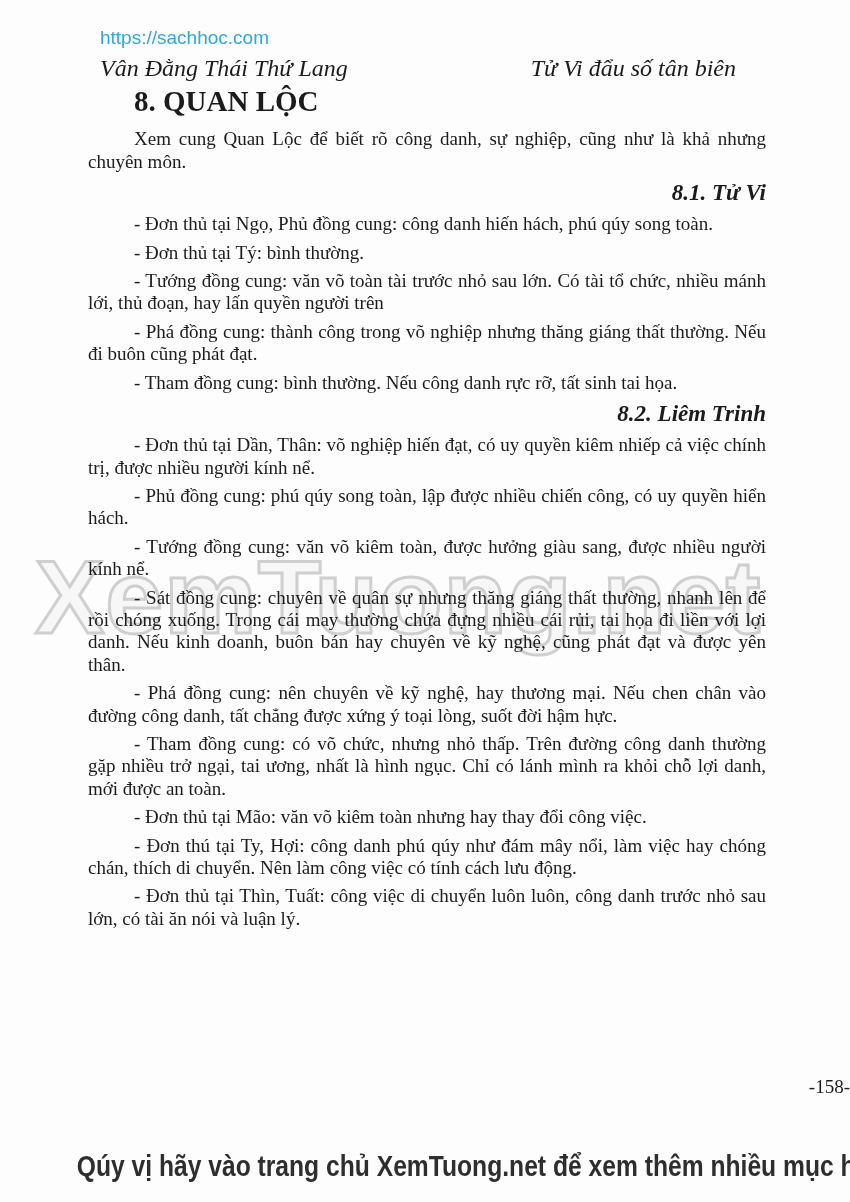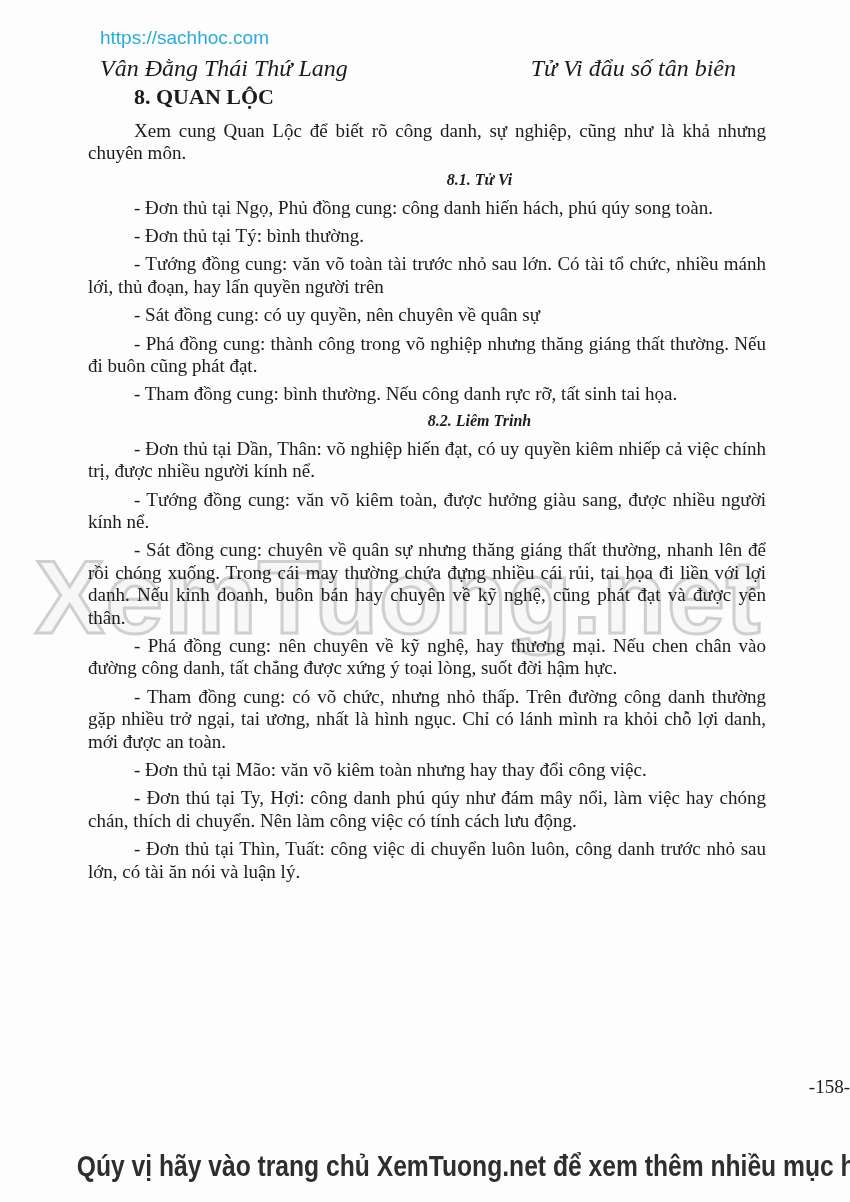--- a/index.html
+++ b/index.html
@@ -35,26 +35,26 @@
     pointer-events:none;
     z-index:1;
   }
   .content{
     position:absolute;top:84px;left:88px;width:678px;
     text-align:justify;
     font-size:19px;line-height:1.18;
     z-index:2;
   }
   .blk-h1{
-    font-weight:bold;font-size:22px;
+    font-weight:bold;font-size:29px;
     margin:0 0 10px 46px;text-align:left;
   }
   .blk-h2{
-    font-weight:bold;font-style:italic;font-size:16px;
-    margin:6px 0 7px 105px;text-align:center;
+    font-weight:bold;font-style:italic;font-size:23px;
+    margin:6px 0 7px 105px;text-align:right;
   }
   p.blk-p{margin:0 0 6px 0;text-indent:46px;}
   .page-number{
     position:absolute;top:1076px;left:0;width:850px;
     text-align:right;font-size:19px;
     z-index:2;
   }
   .footer-banner{
     position:absolute;top:1150px;left:0;width:850px;
     text-align:center;
@@ -83,25 +83,25 @@
 
   <div class="watermark">XemTuong.net</div>
 
   <div class="content">
       <div class="blk-h1">8. QUAN LỘC</div>
       <p class="blk-p">Xem cung Quan Lộc để biết rõ công danh, sự nghiệp, cũng như là khả nhưng chuyên môn.</p>
       <div class="blk-h2">8.1. Tử Vi</div>
       <p class="blk-p">- Đơn thủ tại Ngọ, Phủ đồng cung: công danh hiến hách, phú qúy song toàn.</p>
       <p class="blk-p">- Đơn thủ tại Tý: bình thường.</p>
       <p class="blk-p">- Tướng đồng cung: văn võ toàn tài trước nhỏ sau lớn. Có tài tổ chức, nhiều mánh lới, thủ đoạn, hay lấn quyền người trên</p>
-      <p class="blk-p">- Sát đồng cung: có uy quyền, nên chuyên về quân sự</p>
       <p class="blk-p">- Phá đồng cung: thành công trong võ nghiệp nhưng thăng giáng thất thường. Nếu đi buôn cũng phát đạt.</p>
       <p class="blk-p">- Tham đồng cung: bình thường. Nếu công danh rực rỡ, tất sinh tai họa.</p>
       <div class="blk-h2">8.2. Liêm Trinh</div>
       <p class="blk-p">- Đơn thủ tại Dần, Thân: võ nghiệp hiến đạt, có uy quyền kiêm nhiếp cả việc chính trị, được nhiều người kính nể.</p>
+      <p class="blk-p">- Phủ đồng cung: phú qúy song toàn, lập được nhiều chiến công, có uy quyền hiển hách.</p>
       <p class="blk-p">- Tướng đồng cung: văn võ kiêm toàn, được hưởng giàu sang, được nhiều người kính nể.</p>
       <p class="blk-p">- Sát đồng cung: chuyên về quân sự nhưng thăng giáng thất thường, nhanh lên để rồi chóng xuống. Trong cái may thường chứa đựng nhiều cái rủi, tai họa đi liền với lợi danh. Nếu kinh doanh, buôn bán hay chuyên về kỹ nghệ, cũng phát đạt và được yên thân.</p>
       <p class="blk-p">- Phá đồng cung: nên chuyên về kỹ nghệ, hay thương mại. Nếu chen chân vào đường công danh, tất chẳng được xứng ý toại lòng, suốt đời hậm hực.</p>
       <p class="blk-p">- Tham đồng cung: có võ chức, nhưng nhỏ thấp. Trên đường công danh thường gặp nhiều trở ngại, tai ương, nhất là hình ngục. Chỉ có lánh mình ra khỏi chỗ lợi danh, mới được an toàn.</p>
       <p class="blk-p">- Đơn thủ tại Mão: văn võ kiêm toàn nhưng hay thay đổi công việc.</p>
       <p class="blk-p">- Đơn thú tại Ty, Hợi: công danh phú qúy như đám mây nổi, làm việc hay chóng chán, thích di chuyển. Nên làm công việc có tính cách lưu động.</p>
       <p class="blk-p">- Đơn thủ tại Thìn, Tuất: công việc di chuyển luôn luôn, công danh trước nhỏ sau lớn, có tài ăn nói và luận lý.</p>
     </div>
 
   <div class="page-number">-158-</div>

